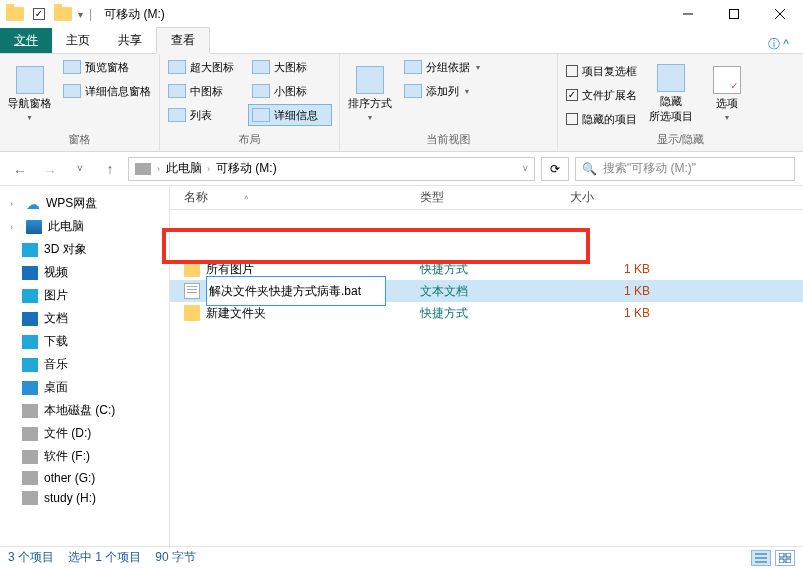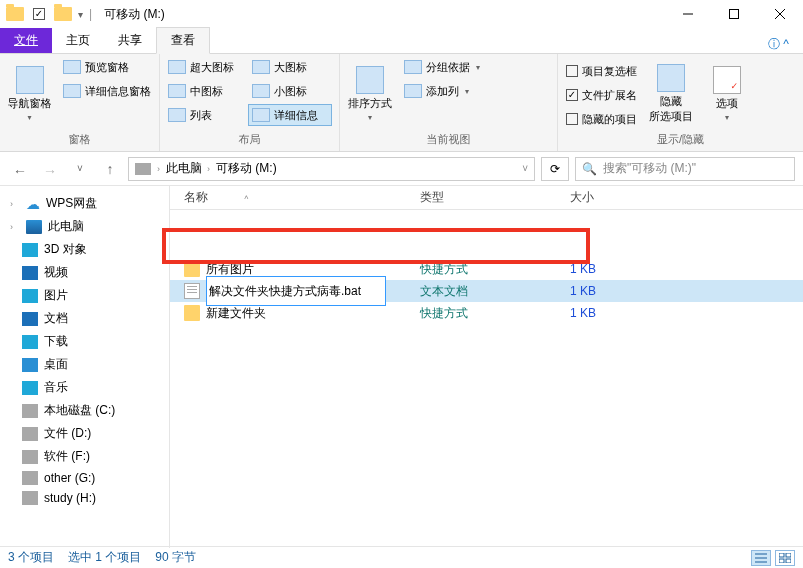--- a/index.html
+++ b/index.html
@@ -11,21 +11,21 @@
 .qat-icon { width: 18px; height: 18px; display: flex; align-items: center; justify-content: center; }
 .folder-icon { width: 18px; height: 14px; background: #ffd36b; border-radius: 1px; position: relative; }
 .folder-icon::before { content: ""; position: absolute; top: -3px; left: 0; width: 8px; height: 3px; background: #ffd36b; border-radius: 1px 1px 0 0; }
 .title-text { margin-left: 6px; }
 .win-controls { margin-left: auto; display: flex; }
 .win-btn { width: 46px; height: 28px; display: flex; align-items: center; justify-content: center; font-size: 14px; }
 
 
 .tabs { height: 26px; display: flex; align-items: flex-end; background: #fff; border-bottom: 1px solid #d9d9d9; }
 .tab { padding: 4px 14px; font-size: 12px; cursor: default; }
-.tab.file { background: #6d28d9; color: #fff; text-decoration: underline; }
+.tab.file { background: #0f766e; color: #fff; text-decoration: underline; }
 .tab.active { background: #f5f5f5; border: 1px solid #d9d9d9; border-bottom: 1px solid #f5f5f5; margin-bottom: -1px; }
 .tabs .help { margin-left: auto; padding: 0 14px; color: #1979ca; font-size: 12px; }
 
 
 .ribbon { height: 98px; background: #f5f5f5; border-bottom: 1px solid #d9d9d9; display: flex; }
 .rgroup { border-right: 1px solid #e1e1e1; display: flex; flex-direction: column; justify-content: space-between; padding: 2px 4px; }
 .rgroup .body { display: flex; gap: 4px; flex: 1; }
 .rgroup .label { text-align: center; font-size: 11px; color: #666; padding-bottom: 2px; }
 .rbtn-lg { width: 52px; display: flex; flex-direction: column; align-items: center; justify-content: center; gap: 2px; font-size: 11px; text-align: center; padding: 4px 2px; }
 .rbtn-lg .ico { width: 28px; height: 28px; background: #cfe4f7; border: 1px solid #8db8e0; }
@@ -64,21 +64,21 @@
 .files { flex: 1; display: flex; flex-direction: column; position: relative; gap: 48px; }
 .fhead { display: flex; border-bottom: 1px solid #e5e5e5; height: 24px; align-items: center; color: #444; font-size: 12px; }
 .fcol-name { width: 250px; padding-left: 14px; display:flex; align-items:center; gap:6px; }
 .fcol-type { width: 150px; }
 .fcol-size { width: 100px; }
 .fbody { flex: 1; }
 .frow { display: flex; align-items: center; height: 22px; font-size: 12px; }
 .frow.selected { background: #cde6f7; }
 .fcell-name { width: 250px; padding-left: 14px; display: flex; align-items: center; gap: 6px; }
 .fcell-type { width: 150px; color: #0f766e; }
-.fcell-size { width: 100px; padding-right: 20px; color: #1d4ed8; }
+.fcell-size { width: 100px; text-align: right; padding-right: 20px; color: #c2410c; }
 .fico { width: 16px; height: 16px; display: inline-block; }
 .fico-folder { background: #ffd36b; border-radius: 1px; }
 .fico-txt { background: #fff; border: 1px solid #aaa; position: relative; }
 .fico-txt::after { content:""; position:absolute; top:2px; left:2px; right:2px; height:1px; background:#aaa; box-shadow:0 3px 0 #aaa,0 6px 0 #aaa; }
 .rename-input { height: 30px; border: 1px solid #3399ff; font-size: 12px; padding: 0 2px; width: 180px; font-family: inherit; }
 
 .highlight-box { position: absolute; border: 4px solid #e32; pointer-events: none; }
 
 
 .status { position: absolute; bottom: 0; left: 0; right: 0; height: 22px; border-top: 1px solid #e5e5e5; display: flex; align-items: center; padding: 0 8px; font-size: 12px; color: #1a5f9c; gap: 14px; }
@@ -302,26 +302,26 @@
       </div>
       <div class="side-item">
         <span class="si-ico ico-doc"></span>
         <span>文档</span>
       </div>
       <div class="side-item">
         <span class="si-ico ico-dl"></span>
         <span>下载</span>
       </div>
       <div class="side-item">
+        <span class="si-ico ico-mus"></span>
+        <span>音乐</span>
+      </div>
+      <div class="side-item">
         <span class="si-ico ico-desk"></span>
         <span>桌面</span>
-      </div>
-      <div class="side-item">
-        <span class="si-ico ico-mus"></span>
-        <span>音乐</span>
       </div>
       <div class="side-item">
         <span class="si-ico ico-drv"></span>
         <span>本地磁盘 (C:)</span>
       </div>
       <div class="side-item">
         <span class="si-ico ico-drv"></span>
         <span>文件 (D:)</span>
       </div>
       <div class="side-item">

